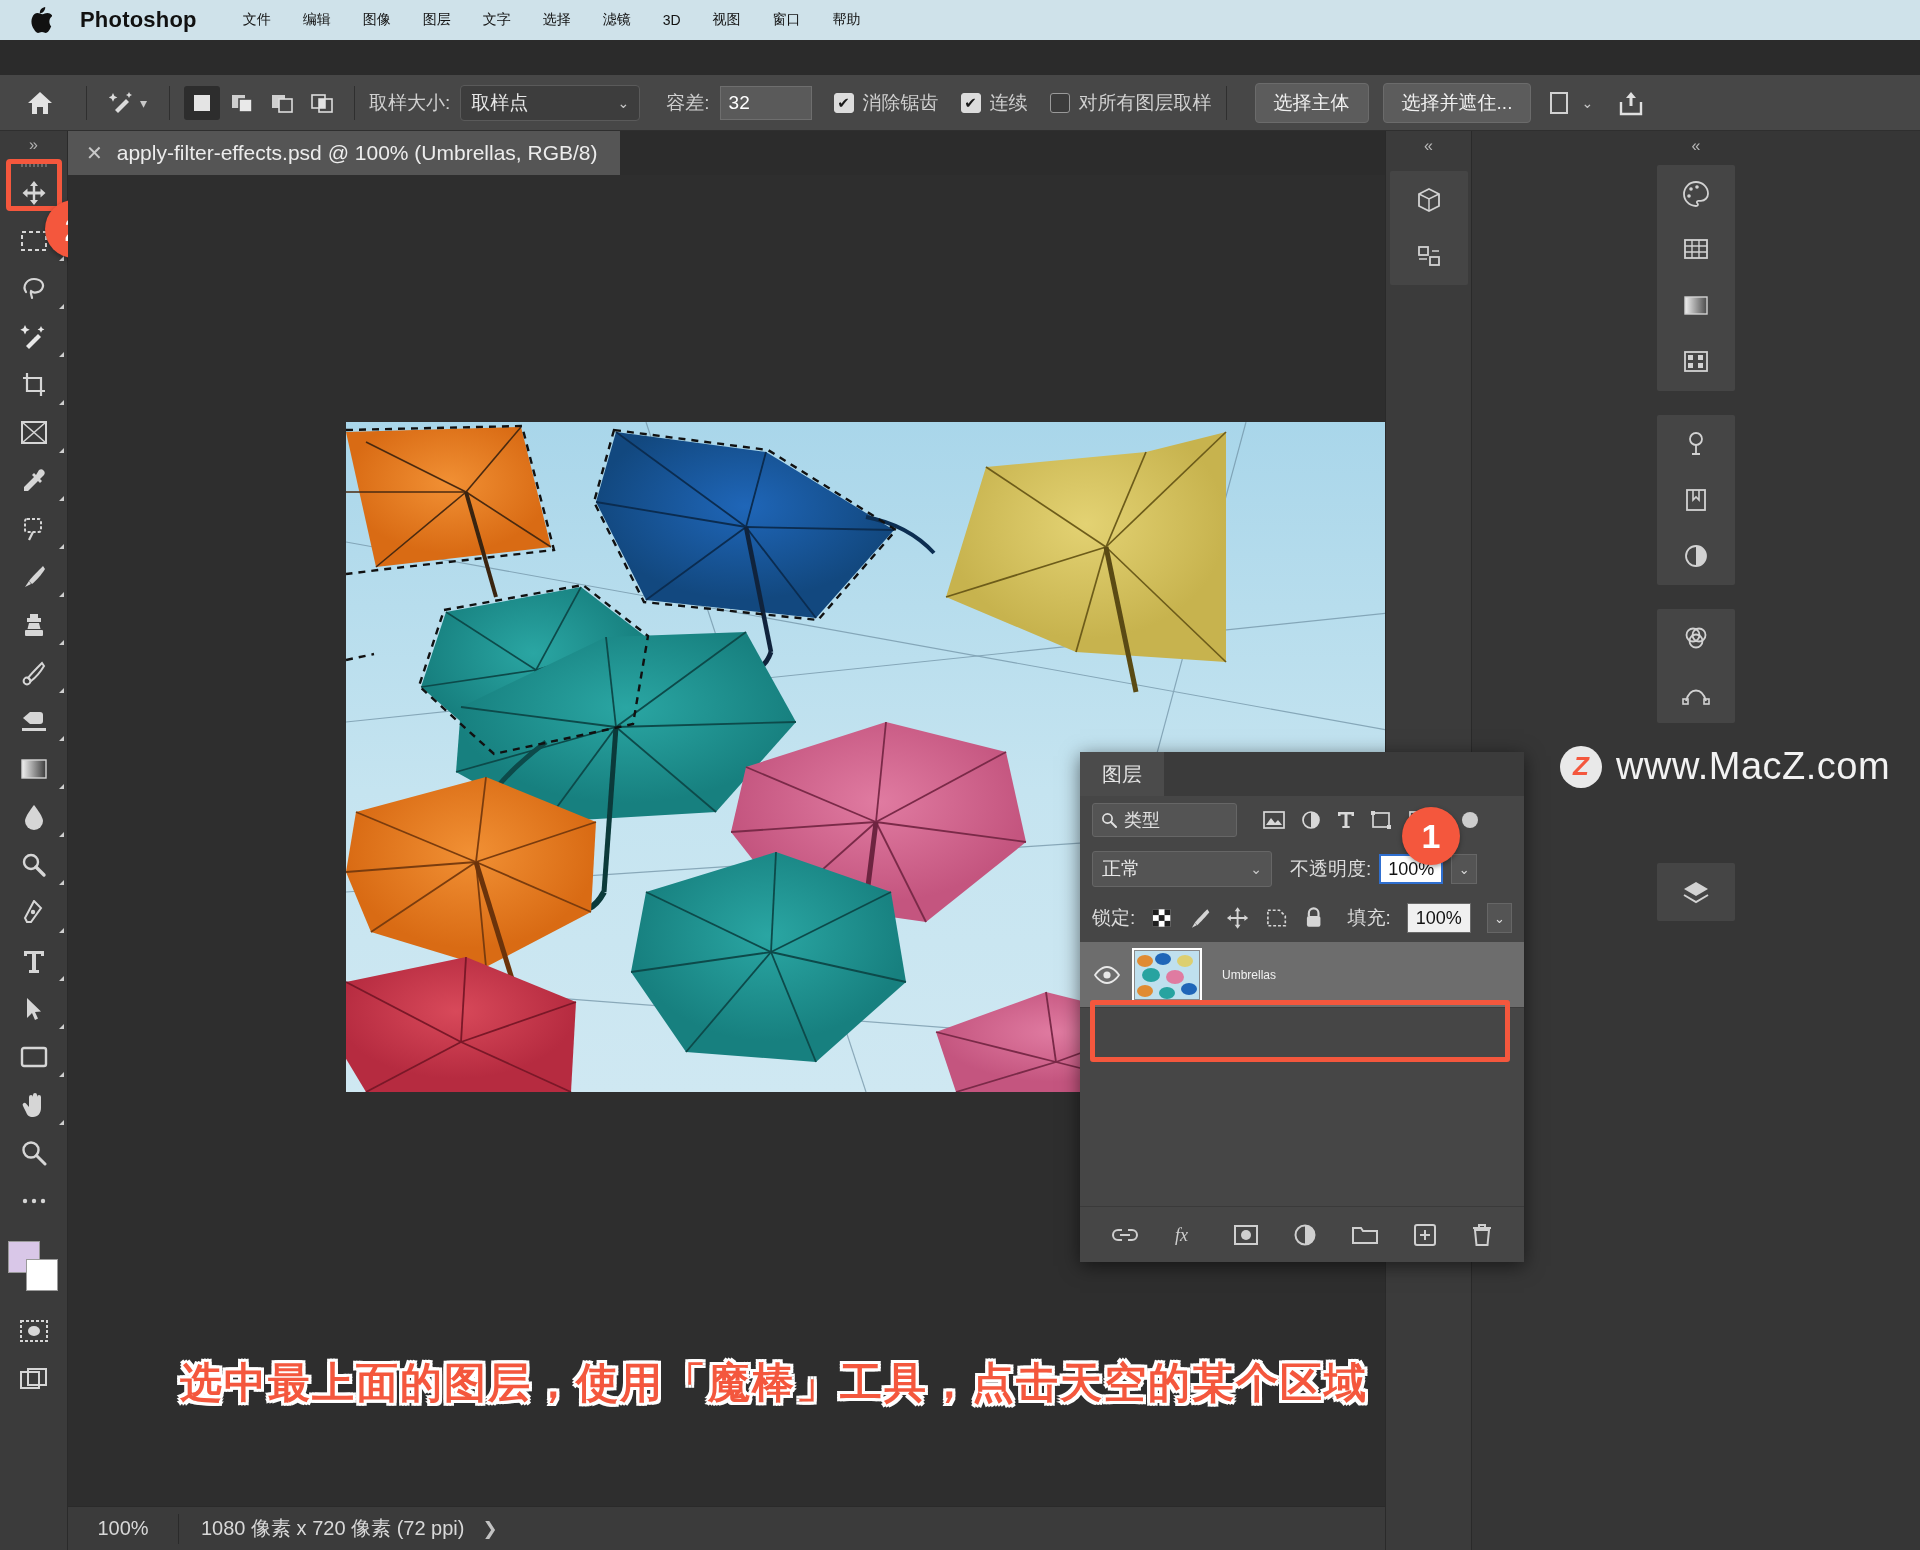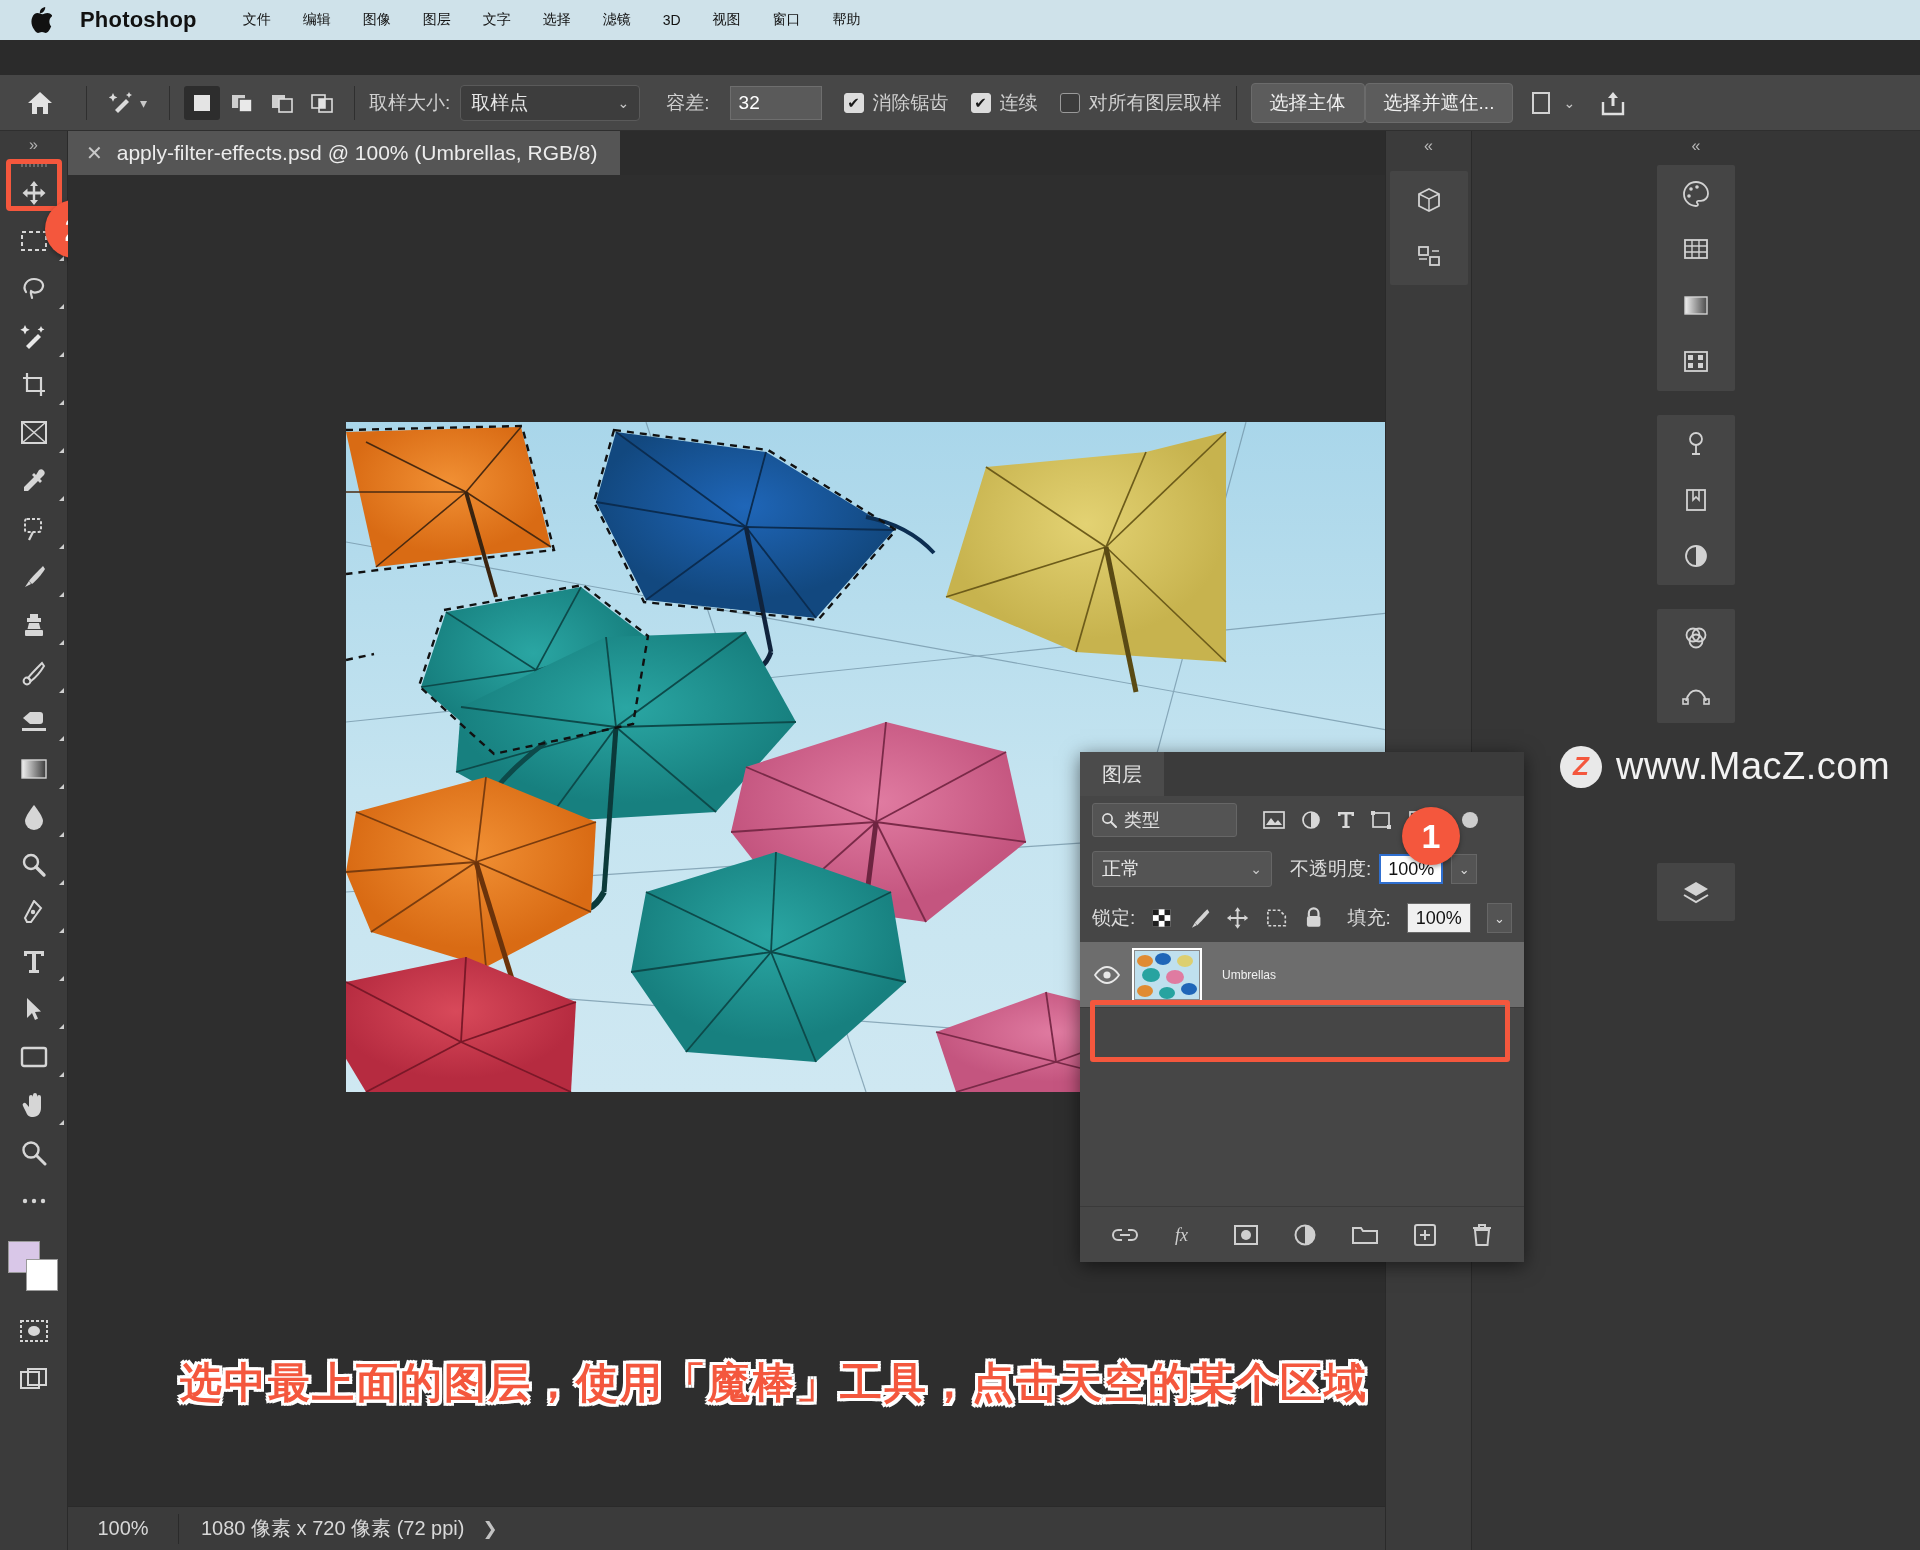--- a/index.html
+++ b/index.html
@@ -57,33 +57,33 @@
   .sel-mode.active { background: #2d2d2d; }
   .ob-label { font-size: 19px; color: #d0d0d0; white-space: nowrap; }
   .ob-select {
     height: 36px; min-width: 180px; background: #3d3d3d; border: 1px solid #5a5a5a;
     border-radius: 4px; color: #e6e6e6; font-size: 19px; display: flex;
     align-items: center; padding: 0 10px; justify-content: space-between; margin-left: 10px;
   }
   .ob-input {
     height: 34px; width: 92px; background: #5a5a5a; border: 1px solid #6e6e6e;
     color: #fff; font-size: 19px; display: flex; align-items: center;
-    padding: 0 8px; margin-left: 20px;
+    padding: 0 8px; margin-left: 10px;
   }
   .ob-check { display: flex; align-items: center; gap: 9px; margin-left: 22px; }
   .cbox {
     width: 20px; height: 20px; border: 1px solid #9a9a9a; border-radius: 3px;
     background: #3c3c3c; display: flex; align-items: center; justify-content: center;
     font-size: 15px; color: #fff; line-height: 1;
   }
   .cbox.on { background: #dcdcdc; color: #1a1a1a; border-color: #dcdcdc; }
   .ob-btn {
     height: 40px; background: #5c5c5c; border: 1px solid #6b6b6b; border-radius: 4px;
     color: #f0f0f0; font-size: 19px; display: flex; align-items: center;
-    padding: 0 18px; white-space: nowrap;
+    padding: 0 18px; margin-left: 14px; white-space: nowrap;
   }
   .chev { font-size: 14px; color: #c8c8c8; }
 
   
   .leftstrip {
     position: absolute; left: 0; top: 131px; width: 68px; height: 1419px;
     background: #3b3b3b; border-right: 1px solid #2a2a2a;
   }
   .collapse-arrows { height: 28px; display: flex; align-items: center; justify-content: center; color: #b0b0b0; font-size: 16px; }
   .grip { height: 10px; display:flex; align-items:center; justify-content:center; }

